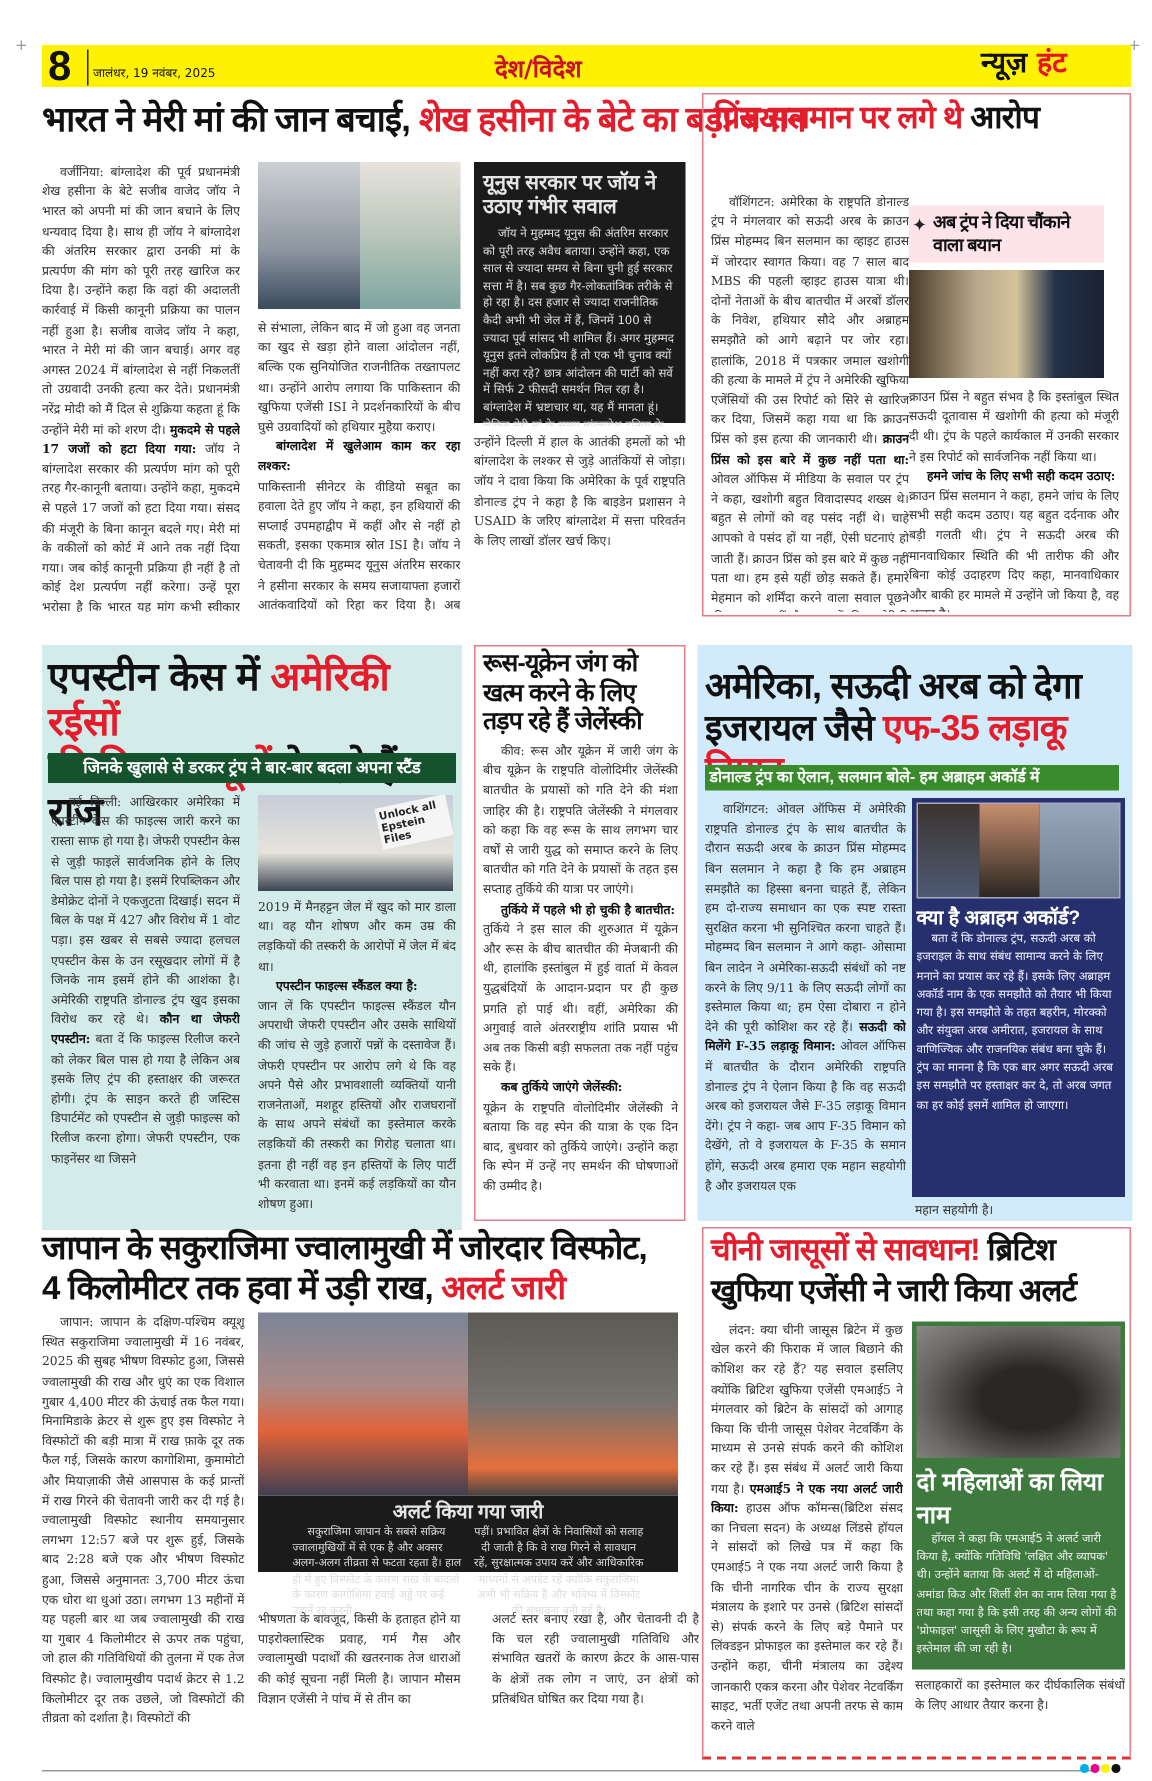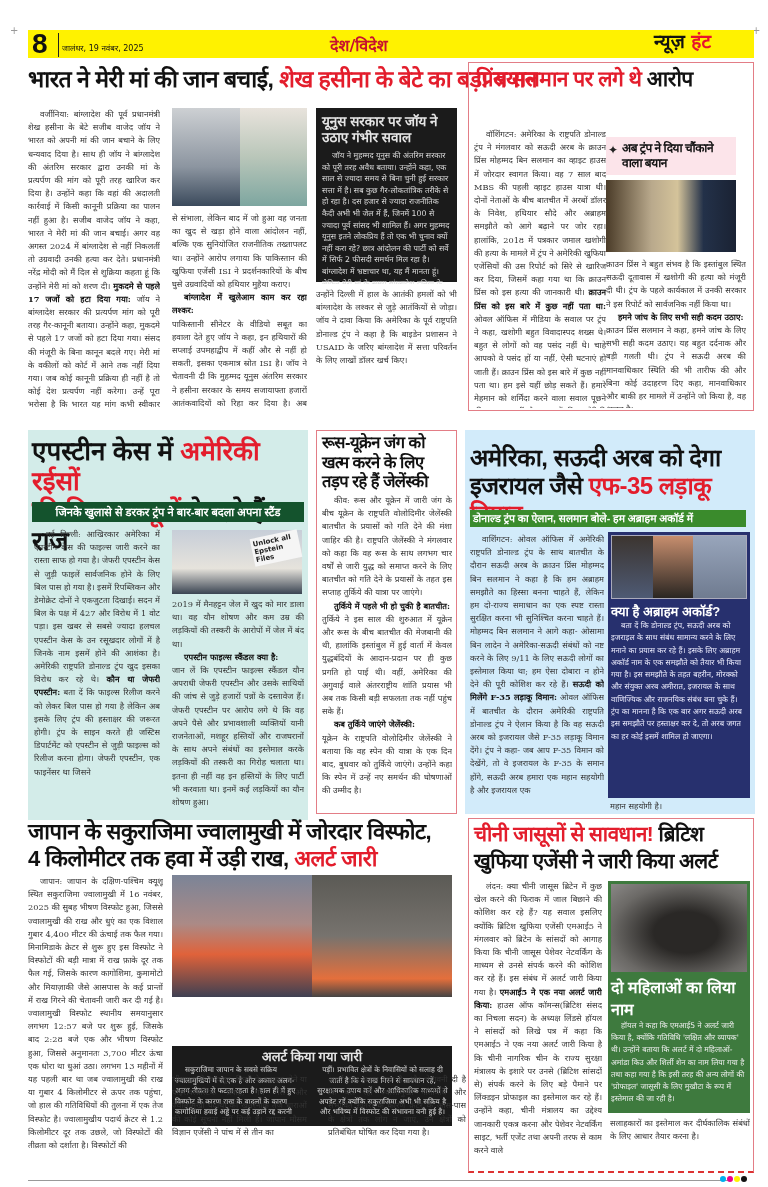--- a/index.html
+++ b/index.html
@@ -112,21 +112,21 @@
 
 <div class="abs h1" style="left:28px;top:818px;width:440px;font-size:22px;line-height:27px;white-space:nowrap">
   <div>जापान के सकुराजिमा ज्वालामुखी में जोरदार विस्फोट,</div>
   <div><span>4 किलोमीटर तक हवा में उड़ी राख,</span> <span class="red">अलर्ट जारी</span></div>
 </div>
 <div class="abs txt" style="left:28px;top:875px;width:135px;height:300px;overflow:hidden;text-indent:12px">जापान: जापान के दक्षिण-पश्चिम क्यूशू स्थित सकुराजिमा ज्वालामुखी में 16 नवंबर, 2025 की सुबह भीषण विस्फोट हुआ, जिससे ज्वालामुखी की राख और धुएं का एक विशाल गुबार 4,400 मीटर की ऊंचाई तक फैल गया। मिनामिडाके क्रेटर से शुरू हुए इस विस्फोट ने विस्फोटों की बड़ी मात्रा में राख फ़ाके दूर तक फैल गई, जिसके कारण कागोशिमा, कुमामोटो और मियाज़ाकी जैसे आसपास के कई प्रान्तों में राख गिरने की चेतावनी जारी कर दी गई है। ज्वालामुखी विस्फोट स्थानीय समयानुसार लगभग 12:57 बजे पर शुरू हुई, जिसके बाद 2:28 बजे एक और भीषण विस्फोट हुआ, जिससे अनुमानतः 3,700 मीटर ऊंचा एक धोरा था धुआं उठा। लगभग 13 महीनों में यह पहली बार था जब ज्वालामुखी की राख या गुबार 4 किलोमीटर से ऊपर तक पहुंचा, जो हाल की गतिविधियों की तुलना में एक तेज विस्फोट है। ज्वालामुखीय पदार्थ क्रेटर से 1.2 किलोमीटर दूर तक उछले, जो विस्फोटों की तीव्रता को दर्शाता है। विस्फोटों की</div>
 <div class="abs" style="left:172px;top:875px;width:280px;height:122px;display:flex">
   <div style="flex:1;background:linear-gradient(180deg,#7b8497,#ab8a86 40%,#e0623a 65%,#3e4052)"></div>
   <div style="flex:1;background:linear-gradient(180deg,#5b5a55,#77736e 50%,#e46f3c 85%,#444)"></div>
 </div>
-<div class="abs dark" style="left:172px;top:1046px;width:280px;height:80px;padding:2px 3px">
+<div class="abs dark" style="left:172px;top:997px;width:280px;height:51px;padding:2px 23px">
   <div class="yellowh" style="text-align:center;font-size:13px;line-height:17px">अलर्ट किया गया जारी</div>
   <div style="display:flex;gap:8px">
     <div class="txt" style="flex:1;text-indent:10px;line-height:10.5px;font-size:7.3px;text-align:left">सकुराजिमा जापान के सबसे सक्रिय ज्वालामुखियों में से एक है और अक्सर अलग-अलग तीव्रता से फटता रहता है। हाल ही में हुए विस्फोट के कारण राख के बादलों के कारण कागोशिमा हवाई अड्डे पर कई उड़ानें रद्द करनी</div>
     <div class="txt" style="flex:1;line-height:10.5px;font-size:7.3px;text-align:center">पड़ीं। प्रभावित क्षेत्रों के निवासियों को सलाह दी जाती है कि वे राख गिरने से सावधान रहें, सुरक्षात्मक उपाय करें और आधिकारिक माध्यमों से अपडेट रहें क्योंकि सकुराजिमा अभी भी सक्रिय है और भविष्य में विस्फोट की संभावना बनी हुई है।</div>
   </div>
 </div>
 <div class="abs txt" style="left:172px;top:1073px;width:135px;height:104px;overflow:hidden">भीषणता के बावजूद, किसी के हताहत होने या पाइरोक्लास्टिक प्रवाह, गर्म गैस और ज्वालामुखी पदार्थों की खतरनाक तेज धाराओं की कोई सूचना नहीं मिली है। जापान मौसम विज्ञान एजेंसी ने पांच में से तीन का</div>
 <div class="abs txt" style="left:328px;top:1073px;width:138px;height:104px;overflow:hidden">अलर्ट स्तर बनाए रखा है, और चेतावनी दी है कि चल रही ज्वालामुखी गतिविधि और संभावित खतरों के कारण क्रेटर के आस-पास के क्षेत्रों तक लोग न जाएं, उन क्षेत्रों को प्रतिबंधित घोषित कर दिया गया है।</div>
 
 <div class="abs box-border-red" style="left:468px;top:818px;width:286px;height:355px;border-bottom:2px dashed #d33"></div>

